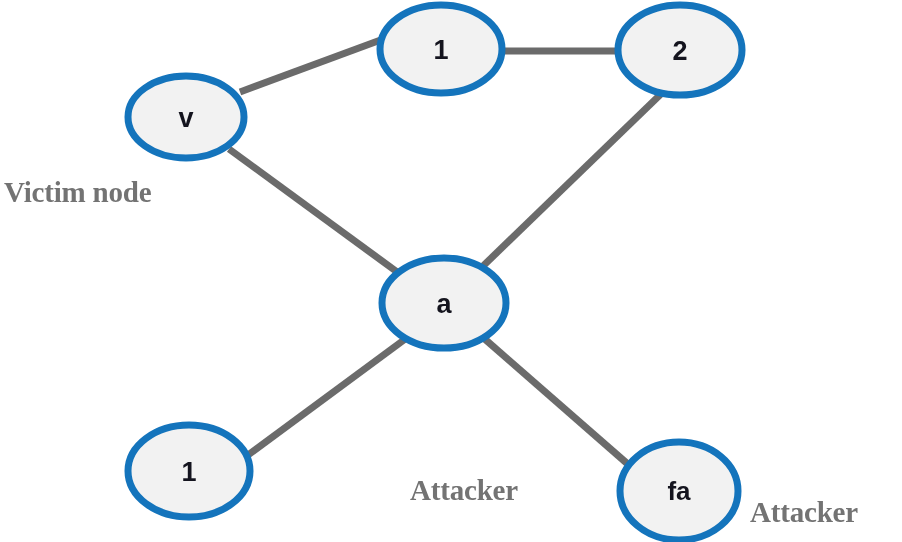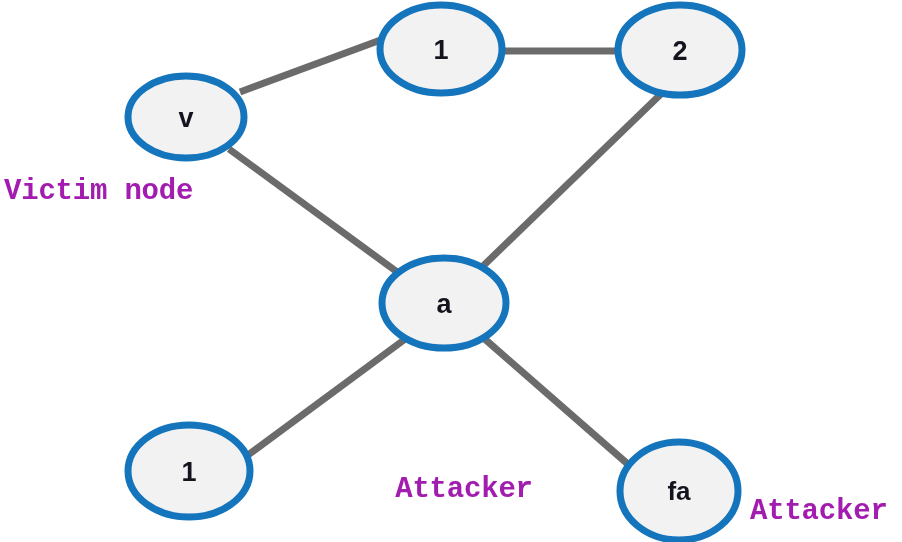--- a/index.html
+++ b/index.html
@@ -45,23 +45,23 @@
     font-size: 27px;
     fill: #14141e;
     text-anchor: middle;
     dominant-baseline: central;
   }
   .node-label-small {
     font-size: 26px;
   }
   .annotation {
     position: absolute;
-    font-family: Liberation Mono, monospace;
+    font-family: Liberation Serif, serif;
     font-weight: bold;
-    color: #a21caf;
+    color: #737373;
     letter-spacing: -0.2px;
     white-space: pre;
     line-height: 1.12;
   }
   #annotation-victim {
     left: 4px;
     top: 176px;
     font-size: 29px;
   }
   #annotation-attacker-node {

